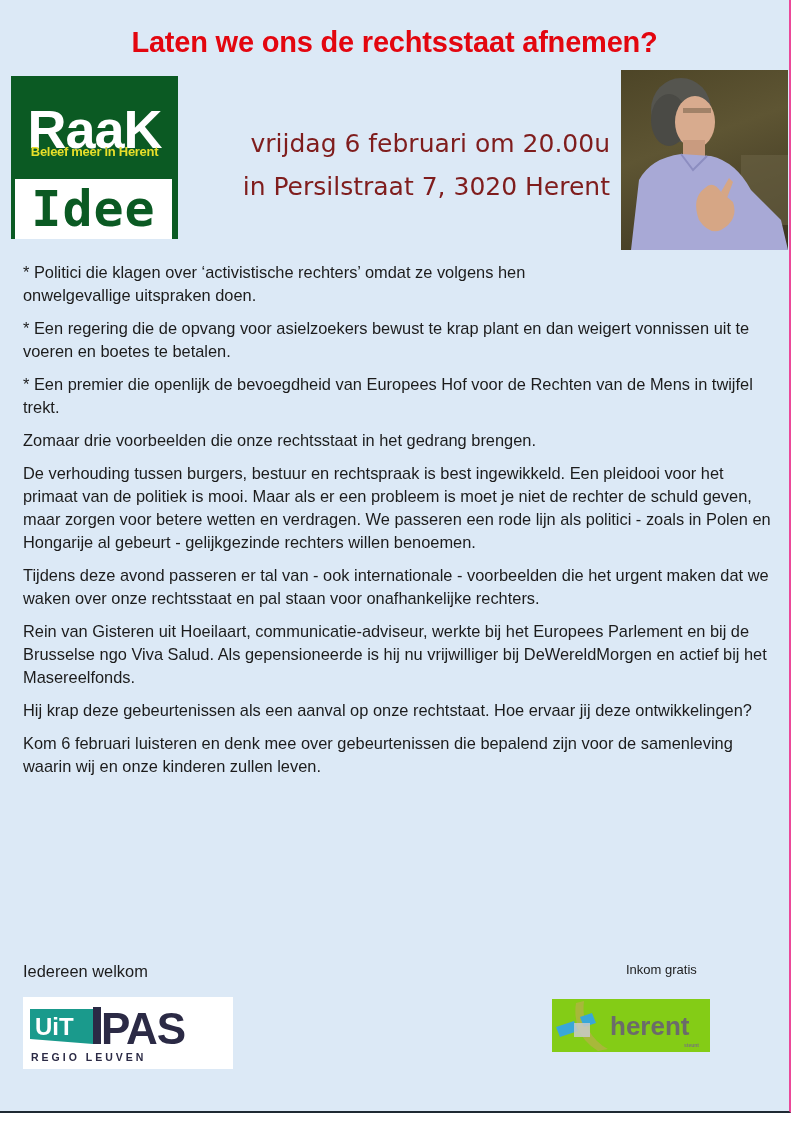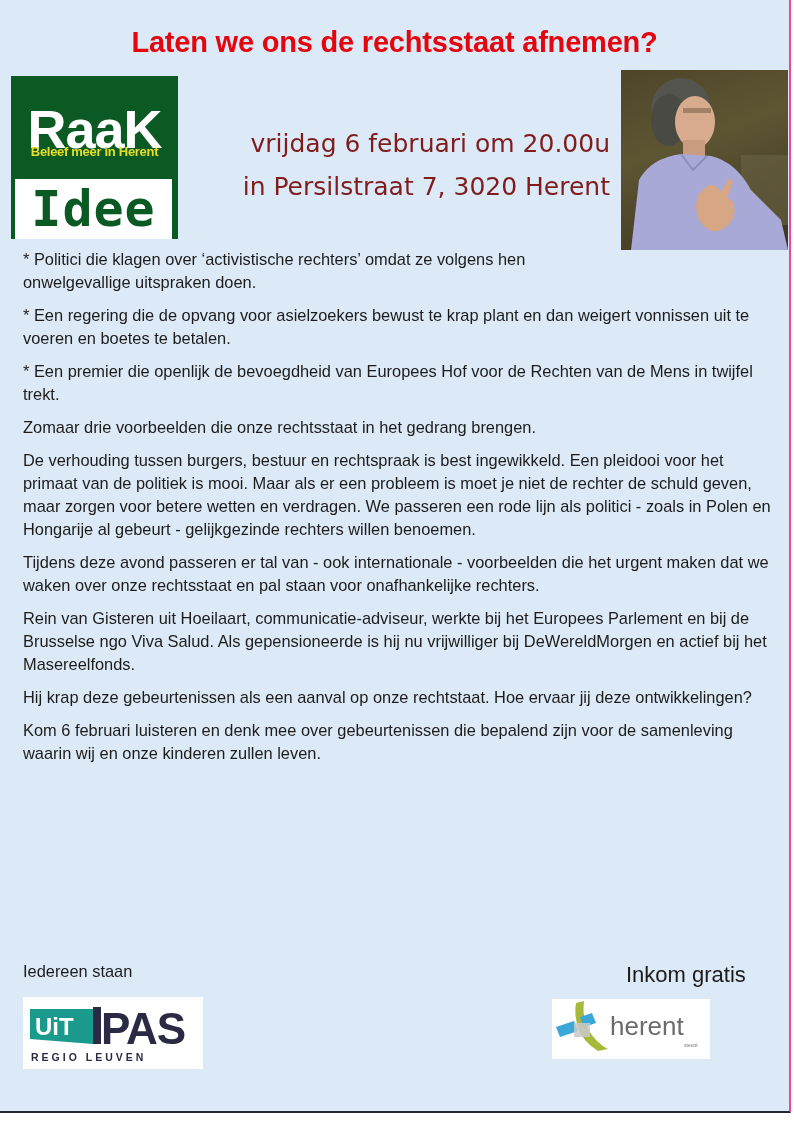--- a/index.html
+++ b/index.html
@@ -53,34 +53,35 @@
       background: linear-gradient(160deg, #4d4527 0%, #5e5533 40%, #3a3320 100%);
       overflow: hidden;
     }
     .photo svg { display: block; }
     .body-text {
       position: absolute; left: 23px; top: 248px; width: 750px;
       color: #1c1c1c; font-family: "Liberation Sans", sans-serif; font-size: 16.4px;
       line-height: 23px;
     }
     .body-text p { margin: 0 0 10px 0; }
-    .body-text p.narrow { width: 560px; }
+    .body-text p.narrow { width: 560px; margin-top: 13px; }
     .footer-left {
       position: absolute; left: 23px; top: 962px; font-size: 16.4px; color: #1c1c1c;
     }
     .footer-right {
-      position: absolute; left: 626px; top: 962px; font-size: 22px; color: #1c1c1c;
+      position: absolute; left: 626px; top: 962px; font-size: 13px; color: #1c1c1c;
     }
     .uitpas-logo {
-      position: absolute; left: 23px; top: 997px; width: 180px; height: 72px;
+      position: absolute; left: 23px; top: 997px; width: 210px; height: 72px;
       background: #ffffff;
     }
     .herent-logo {
-      position: absolute; left: 552px; top: 999px; width: 158px; height: 60px;
-      background: #ffffff;
+      position: absolute; left: 552px; top: 999px; width: 158px; height: 53px;
+      background: #84cc16;
+      font-weight: bold;
     }
   </style>
 </head>
 <body>
 
 <div class="page">
 
   <div class="title">Laten we ons de rechtsstaat afnemen?</div>
 
   <div class="raak-logo">
@@ -121,21 +122,21 @@
     <p>* Een regering die de opvang voor asielzoekers bewust te krap plant en dan weigert vonnissen uit te voeren en boetes te betalen.</p>
     <p>* Een premier die openlijk de bevoegdheid van Europees Hof voor de Rechten van de Mens in twijfel trekt.</p>
     <p>Zomaar drie voorbeelden die onze rechtsstaat in het gedrang brengen.</p>
     <p>De verhouding tussen burgers, bestuur en rechtspraak is best ingewikkeld.  Een pleidooi voor het primaat van de politiek is mooi.  Maar als er een probleem is moet je niet de rechter de schuld geven, maar zorgen voor betere wetten en verdragen.  We passeren een rode lijn als politici - zoals in Polen en Hongarije al gebeurt - gelijkgezinde rechters willen benoemen.</p>
     <p>Tijdens deze avond passeren er tal van - ook internationale - voorbeelden die het urgent maken dat we waken over onze rechtsstaat en pal staan voor onafhankelijke rechters.</p>
     <p>Rein van Gisteren uit Hoeilaart, communicatie-adviseur, werkte bij het Europees Parlement en bij de Brusselse ngo Viva Salud.  Als gepensioneerde is hij nu vrijwilliger bij DeWereldMorgen en actief bij het Masereelfonds.</p>
     <p>Hij krap deze gebeurtenissen als een aanval op onze rechtstaat.  Hoe ervaar jij deze ontwikkelingen?</p>
     <p>Kom 6 februari luisteren en denk mee over gebeurtenissen die bepalend zijn voor de samenleving waarin wij en onze kinderen zullen leven.</p>
   </div>
 
-  <div class="footer-left">Iedereen staan</div>
+  <div class="footer-left">Iedereen welkom</div>
   <div class="footer-right">Inkom gratis</div>
 
   <div class="uitpas-logo">
     <svg width="185" height="72" viewBox="0 0 185 72">
       <polygon points="7,12 70,12 70,47 7,42" fill="#1a9a8c"></polygon>
       <text x="12" y="38" font-family="Liberation Sans, sans-serif" font-weight="bold" font-size="24" fill="#ffffff">UiT</text>
       <rect x="70" y="10" width="8" height="37" fill="#2b2a45"></rect>
       <text x="78" y="47" font-family="Liberation Sans, sans-serif" font-weight="bold" font-size="44" fill="#2b2a45" letter-spacing="-1">PAS</text>
       <text x="8" y="64" font-family="Liberation Sans, sans-serif" font-weight="bold" font-size="10.5" fill="#2b2a45" letter-spacing="3">REGIO LEUVEN</text>
     </svg>

